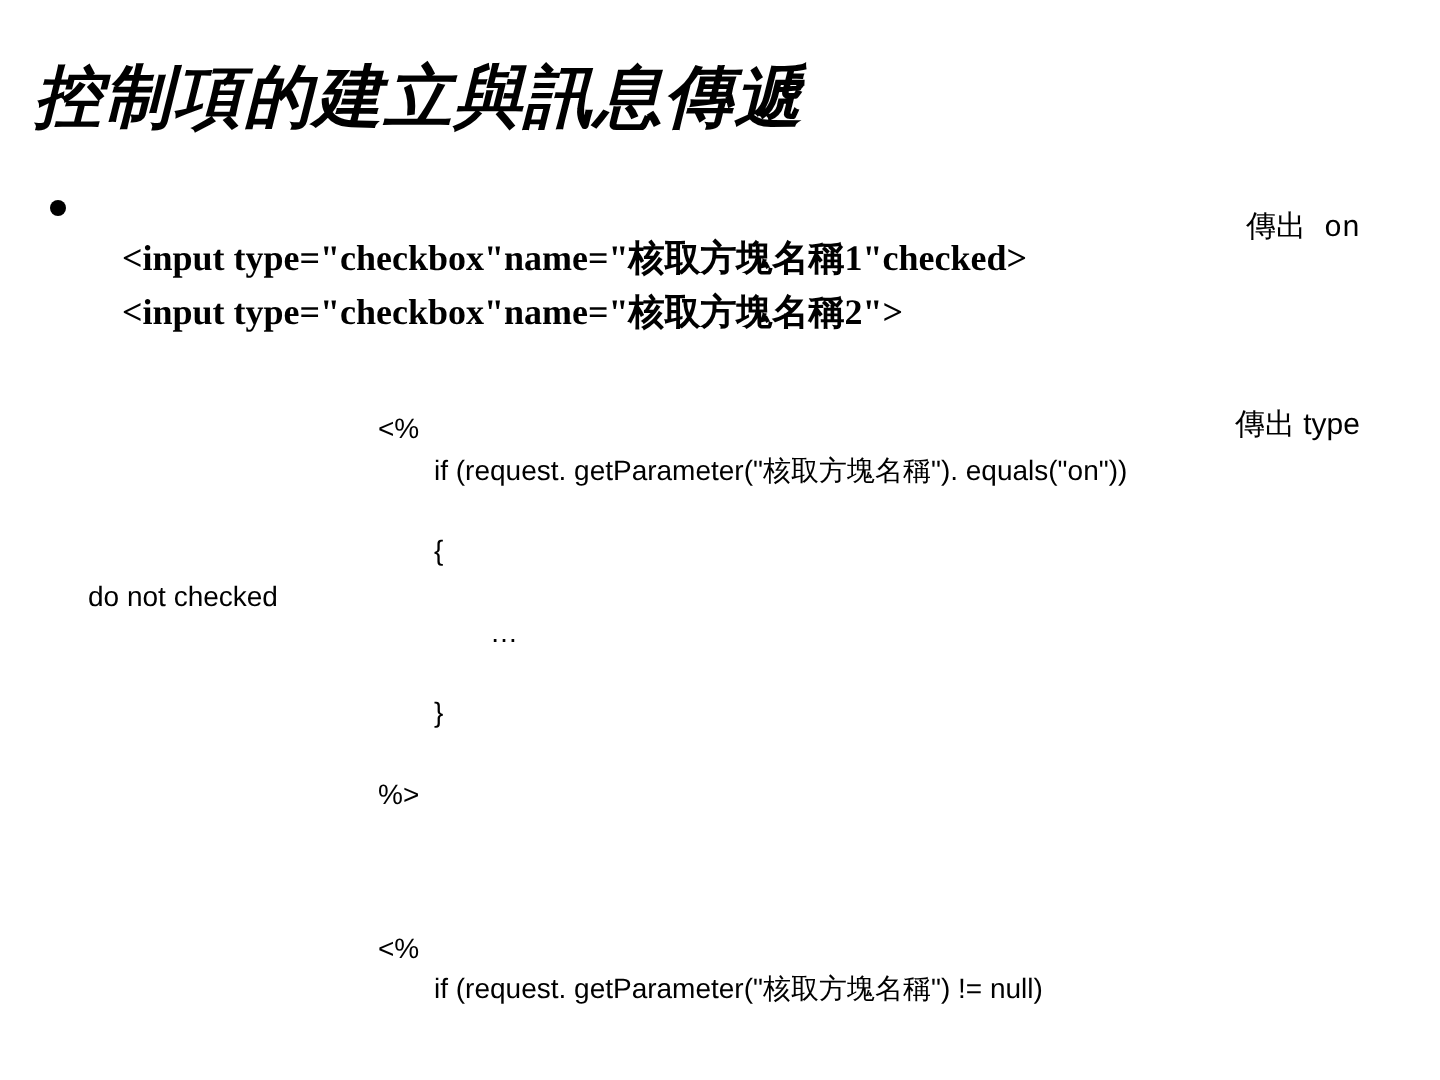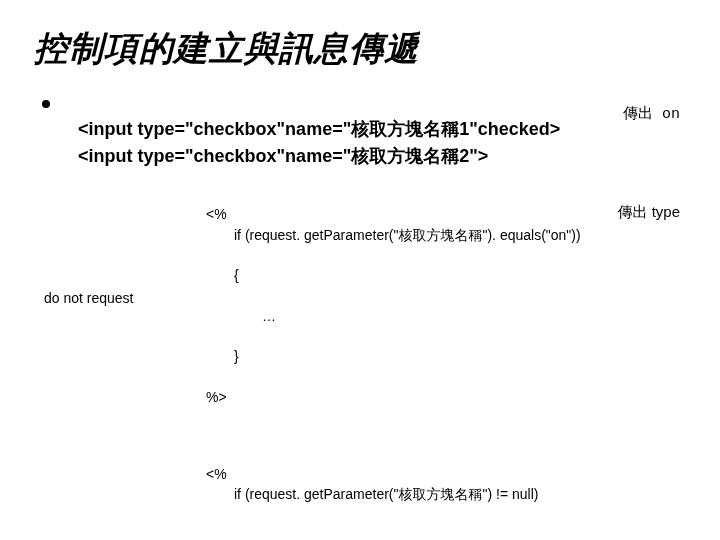--- a/index.html
+++ b/index.html
@@ -10,21 +10,21 @@
     background: #ffffff;
     font-family: "Microsoft JhengHei", "PMingLiU", Arial, sans-serif;
     color: #000;
     overflow: hidden;
   }
   .slide {
     position: relative;
     width: 720px;
     height: 540px;
     box-sizing: border-box;
-    padding: 26px 34px 20px 34px;
+    padding: 26px 34px 20px 17px;
   }
   .title {
     font-family: "DFKai-SB", "KaiTi", "STKaiti", "Microsoft JhengHei", serif;
     font-weight: bold;
     font-style: italic;
     font-size: 34px;
     letter-spacing: 1px;
     margin-bottom: 28px;
   }
   .bullet-row {
@@ -54,21 +54,21 @@
     top: 104px;
     right: 40px;
     font-family: Liberation Mono, monospace;
   }
   .annot-null {
     top: 203px;
     right: 40px;
   }
   .body-lines {
     margin-left: 44px;
-    font-family: Liberation Sans, sans-serif;
+    font-family: Liberation Serif, serif;
     font-size: 18px;
     font-weight: bold;
     line-height: 1.5;
     margin-bottom: 14px;
   }
   .code-area {
     margin-left: 172px;
     font-family: Arial, "Microsoft JhengHei", sans-serif;
     font-size: 14px;
     line-height: 1.45;
@@ -100,21 +100,21 @@
 
   <div class="annot-right annot-on">傳出 on</div>
 
   <div class="body-lines">
     <div>&lt;input type="checkbox"name="核取方塊名稱1"checked&gt;</div>
     <div>&lt;input type="checkbox"name="核取方塊名稱2"&gt;</div>
   </div>
 
   <div class="annot-right annot-null">傳出 type</div>
 
-  <div class="suggest-label">do not request</div>
+  <div class="suggest-label">do not checked</div>
 
   <div class="code-area">
 <span>&lt;%</span>
 <span class="indent1">if (request. getParameter("核取方塊名稱"). equals("on"))</span>
 <span class="indent1">{</span>
 <span class="indent2">…</span>
 <span class="indent1">}</span>
 <span>%&gt;</span>
   </div>
 

